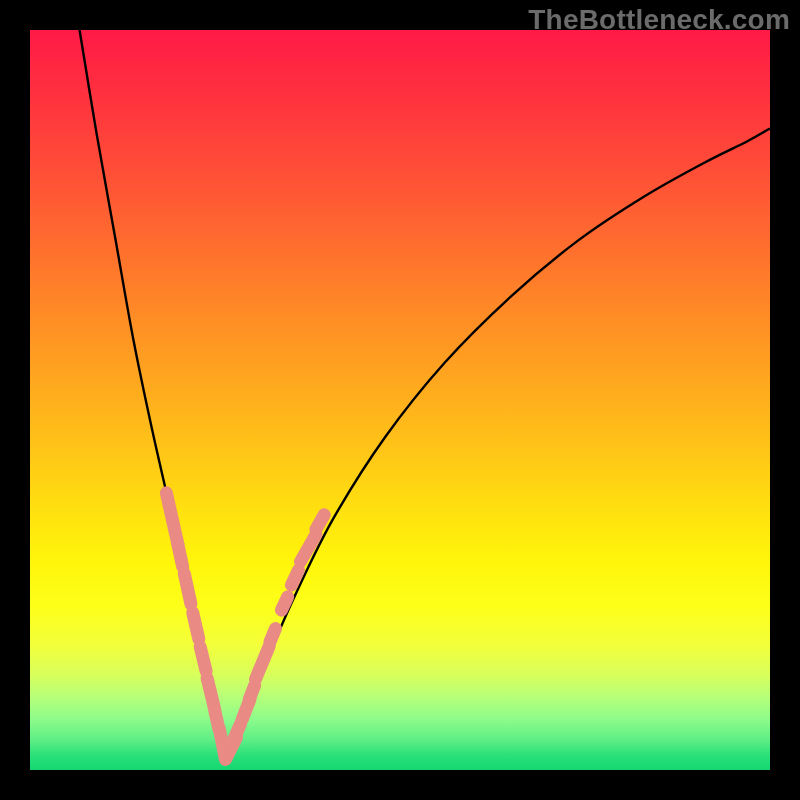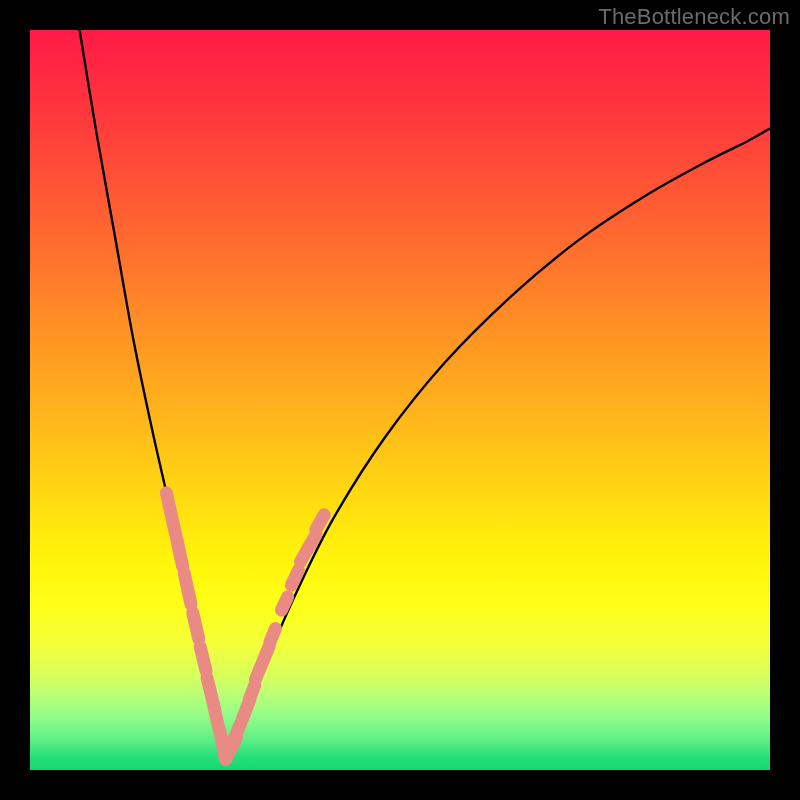--- a/index.html
+++ b/index.html
@@ -43,23 +43,23 @@
       #5dee85 96%,
       #2be07a 98%,
       #14d771 100%
     );
   }
   .watermark {
     position: absolute;
     top: 4px;
     right: 10px;
     color: #6b6b6b;
-    font-size: 22px;
+    font-size: 28px;
     letter-spacing: 0.2px;
-    font-weight: 400;
+    font-weight: 700;
     user-select: none;
   }
   svg.curves {
     position: absolute;
     left: 0;
     top: 0;
     width: 740px;
     height: 740px;
     overflow: visible;
   }

